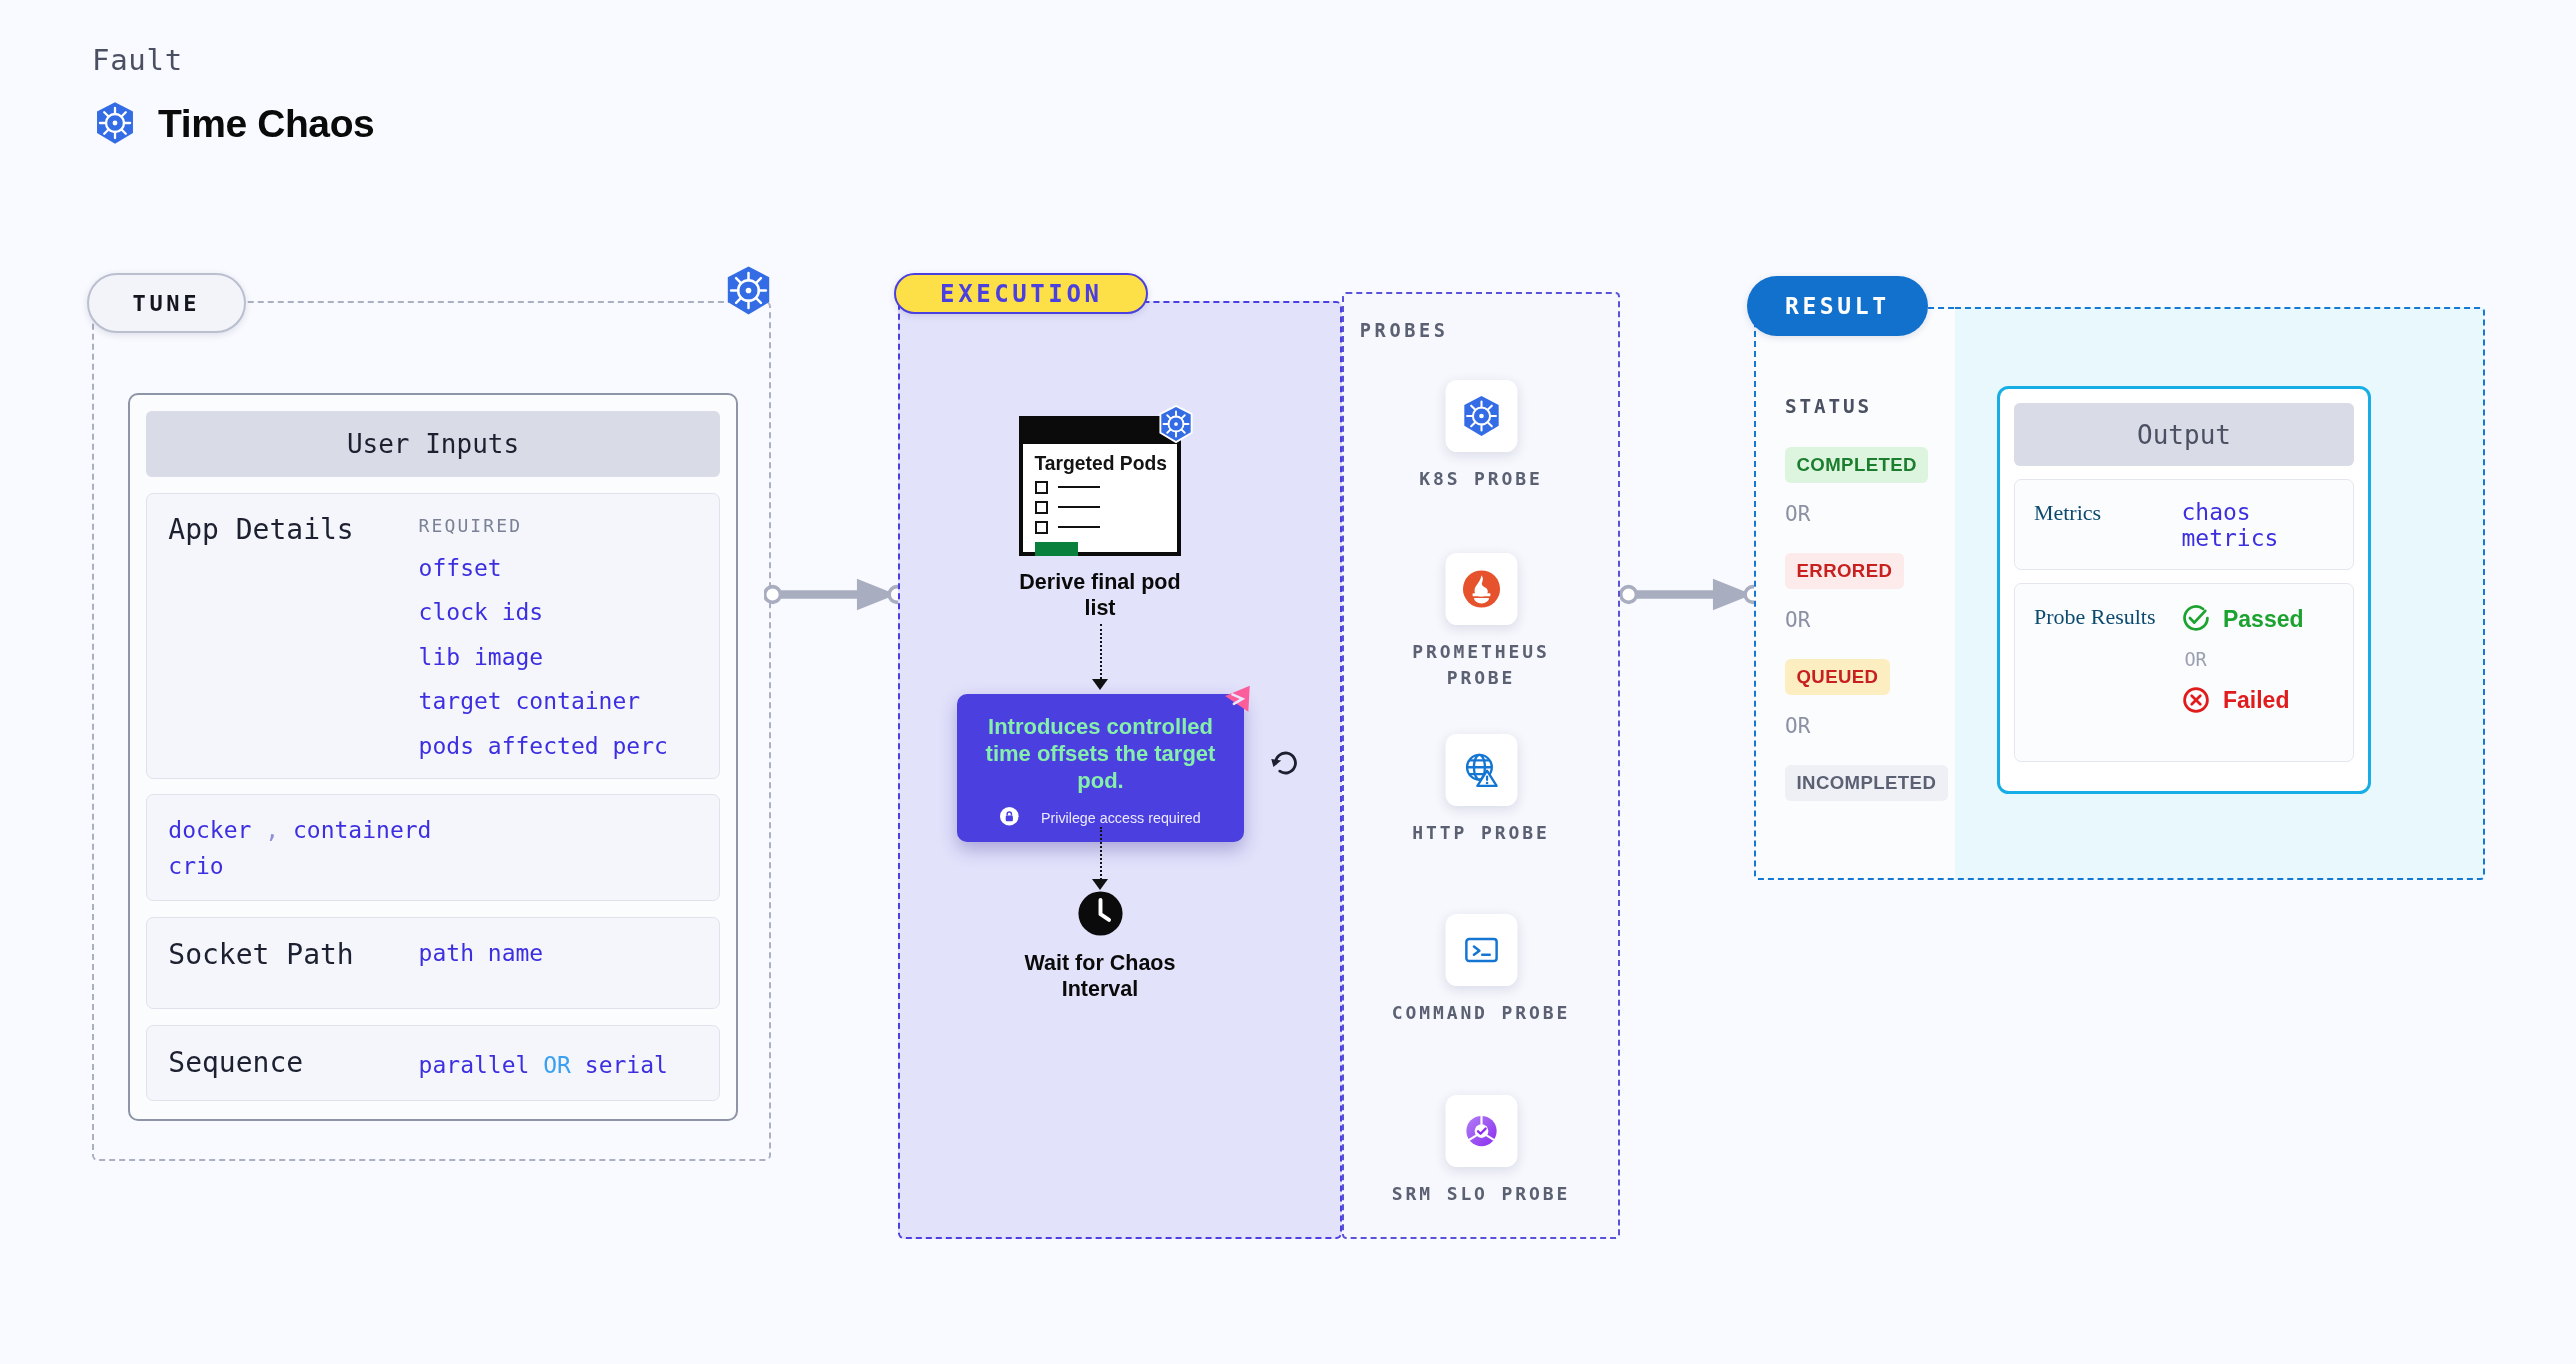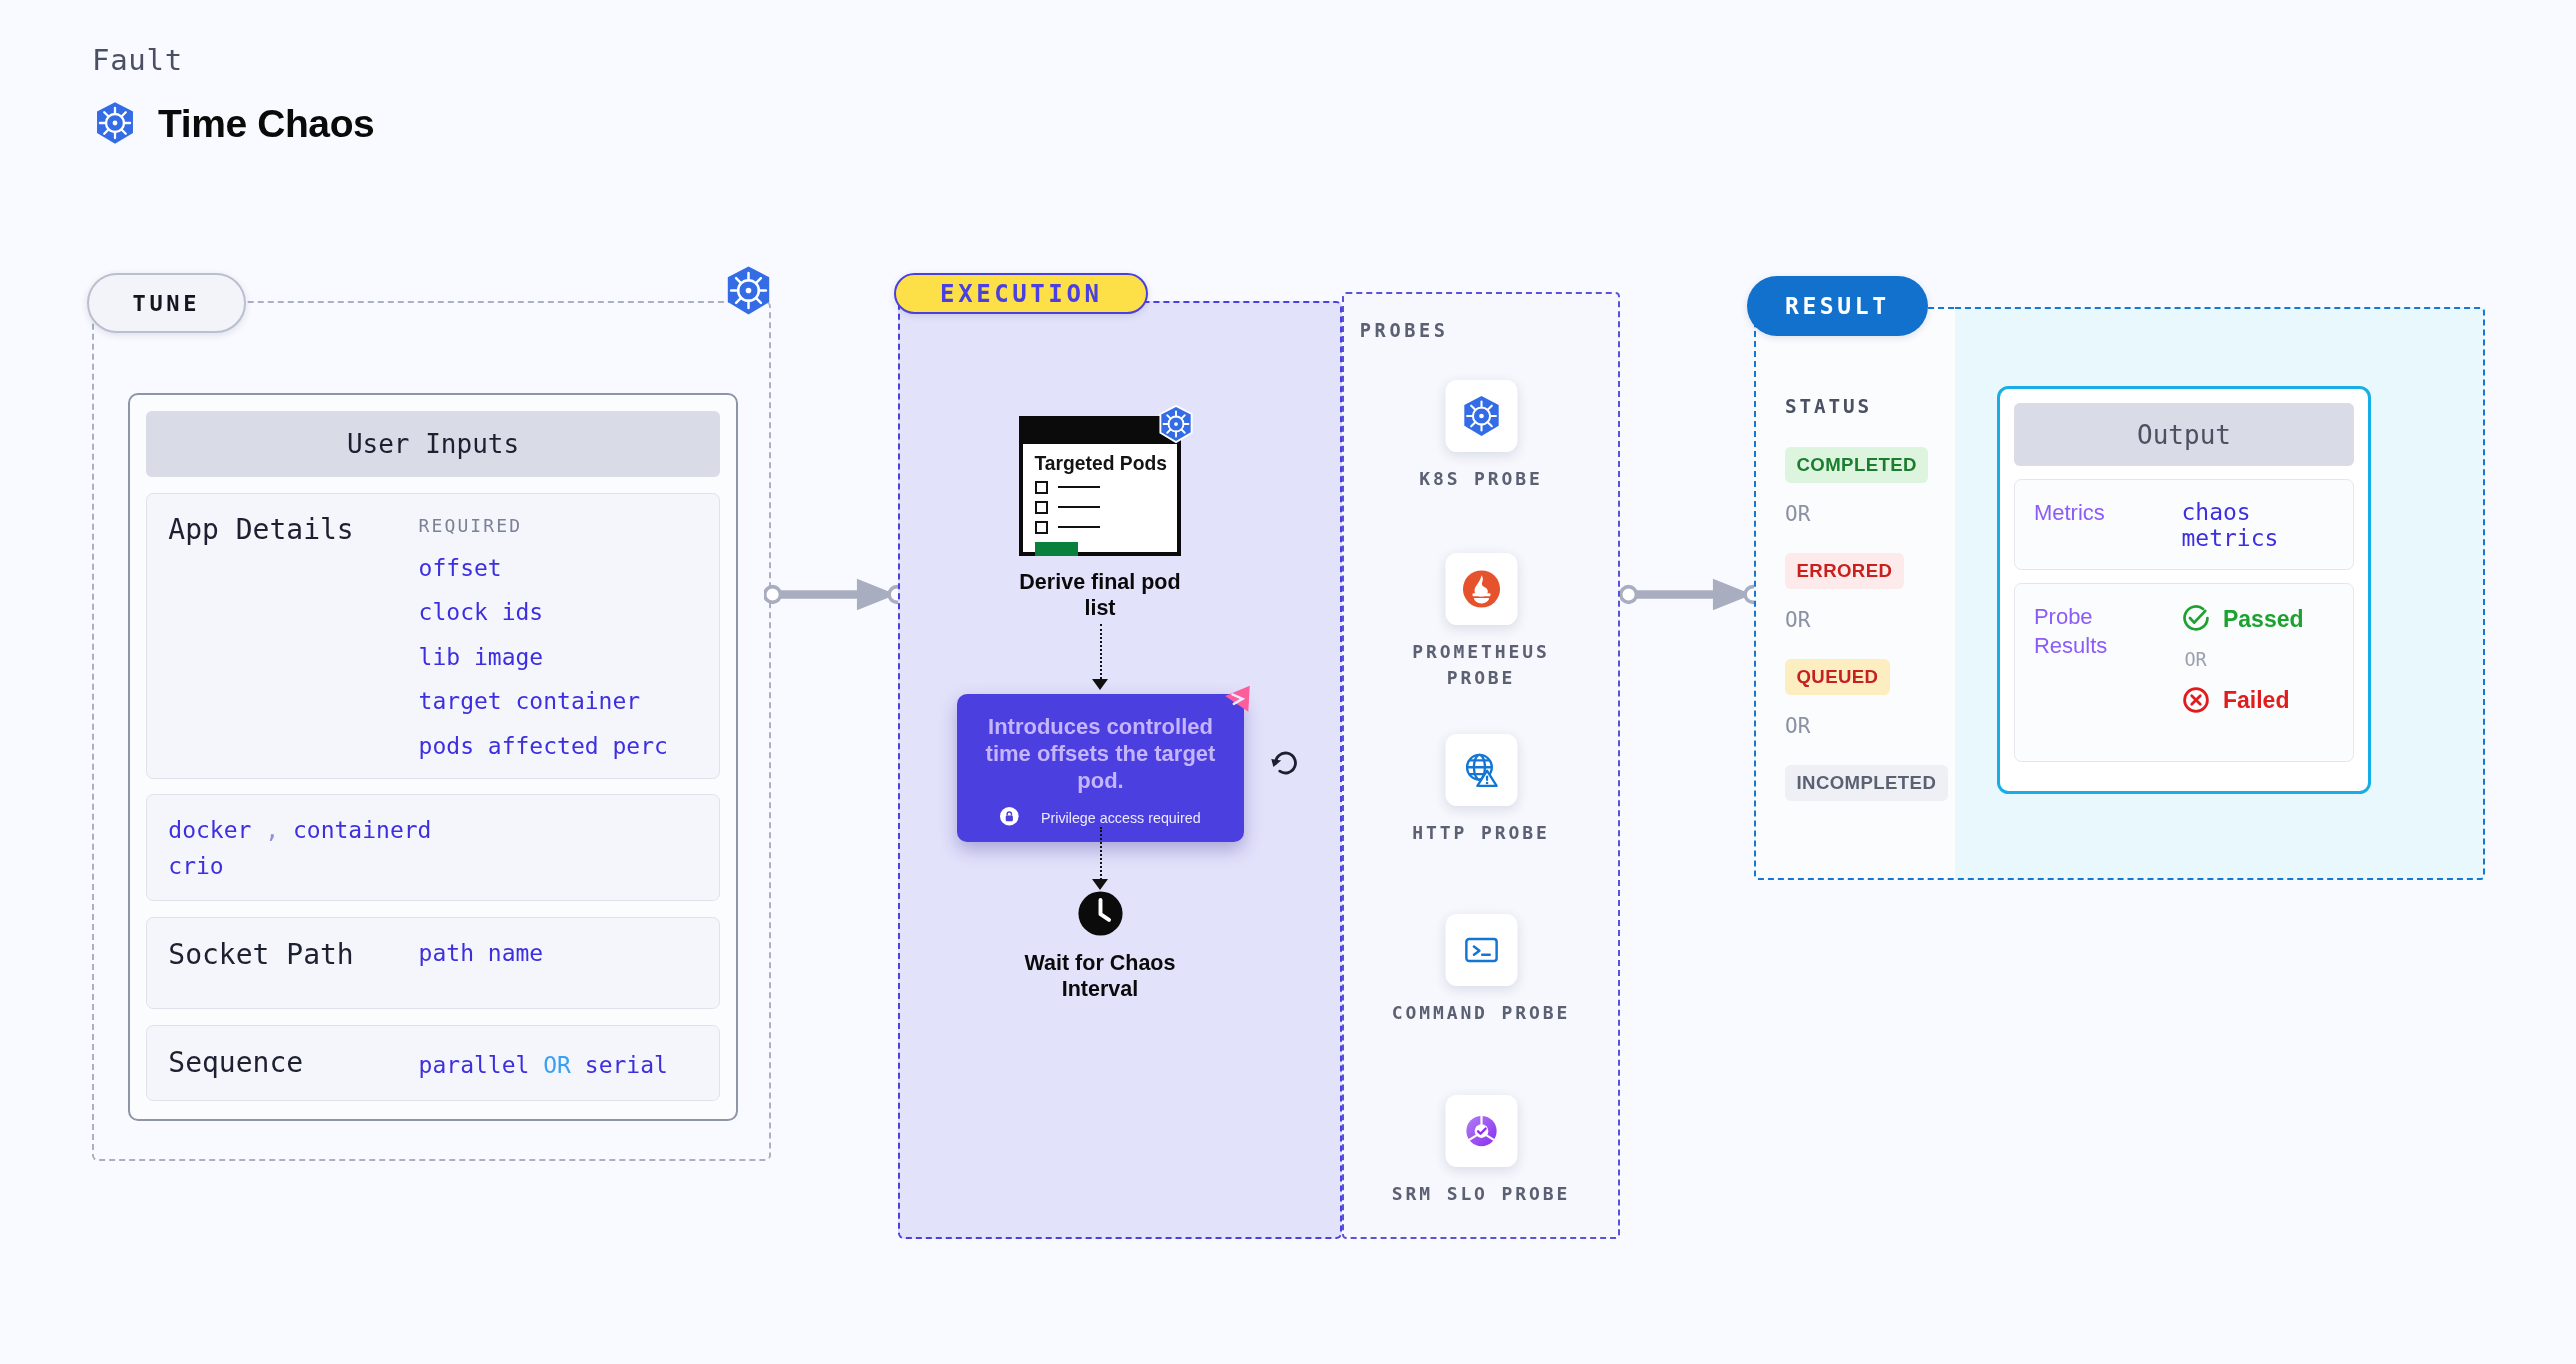--- a/index.html
+++ b/index.html
@@ -97,21 +97,21 @@
   .dot-arrow { position: absolute; left: 200px; width: 1.4px; }
   .dot-line { border-left: 2.9px dotted #111; height: 100%; }
   .dot-head { position: absolute; left: -7.9px; bottom: -2.9px; width: 0; height: 0;
     border-left: 8.6px solid transparent; border-right: 8.6px solid transparent; border-top: 11.5px solid #111; }
 
   #purple-card {
     position: absolute; left: 57px; top: 391px; width: 287px;
     background: #4b3fe0; border-radius: 10px; padding: 18.6px 15.8px 14.3px;
     box-shadow: 0 7.2px 18.6px rgba(40,30,140,.3); text-align: center;
   }
-  #purple-text { color: #c4b5fd; font-size: 22px; font-weight: 700; line-height: 1.24; }
+  #purple-text { color: #86efac; font-size: 22px; font-weight: 700; line-height: 1.24; }
   #privilege-row { display: flex; align-items: center; justify-content: center; gap: 22px; margin-top: 13px; }
   #privilege-text { color: #eceaff; font-size: 14.3px; }
   #chaos-ribbon { position: absolute; right: -13px; top: -14.3px; width: 42px; height: 42px; }
   #retry-icon { position: absolute; left: 367px; top: 439px; width: 37px; height: 37px; }
 
   #clock-node { position: absolute; left: 119px; top: 587px; width: 162px; text-align: center; }
   .clock-circle { width: 47px; height: 47px; margin: 0 auto; }
 
   
   #result-panel { left: 1754px; top: 307px; width: 731px; height: 573px; }
@@ -135,21 +135,21 @@
 
   #output-card {
     position: absolute; left: 42px; top: 77px; width: 374px; height: 408px;
     background: #ffffff; border: 3.6px solid #17aee6; border-radius: 11.5px; padding: 14.3px;
   }
   #output-head { height: 63px; background: #d9dbe7; border-radius: 5.7px;
     display:flex; align-items:center; justify-content:center;
     font-family: "DejaVu Sans Mono", monospace; font-size: 26px; color: #4b5162; }
   .out-row { margin-top: 13px; border: 1.4px solid #e3e6ee; border-radius: 7.2px; background: #fbfcfe;
     padding: 18.6px 18.6px; display: flex; gap: 18.6px; }
-  .out-label { font-family: Liberation Sans, sans-serif; font-size: 22px; color: #8b5cf6;
+  .out-label { font-family: Liberation Serif, serif; font-size: 22px; color: #0c4a6e;
     width: 129px; flex: none; line-height: 1.3; }
   .out-vals { display: flex; flex-direction: column; gap: 10px; }
   .pf-row { display: flex; align-items: center; gap: 11.5px; }
   .pf-text { font-size: 23px; font-weight: 700; }
   .pf-or { font-family: "DejaVu Sans Mono", monospace; font-size: 18.6px; color: #9aa0b0; padding-left: 2.9px; }
 
   
   .connector { position: absolute; }
 </style>
 </head>

